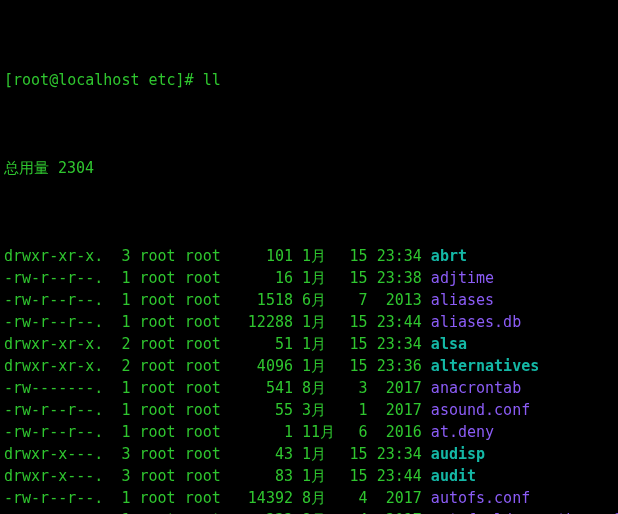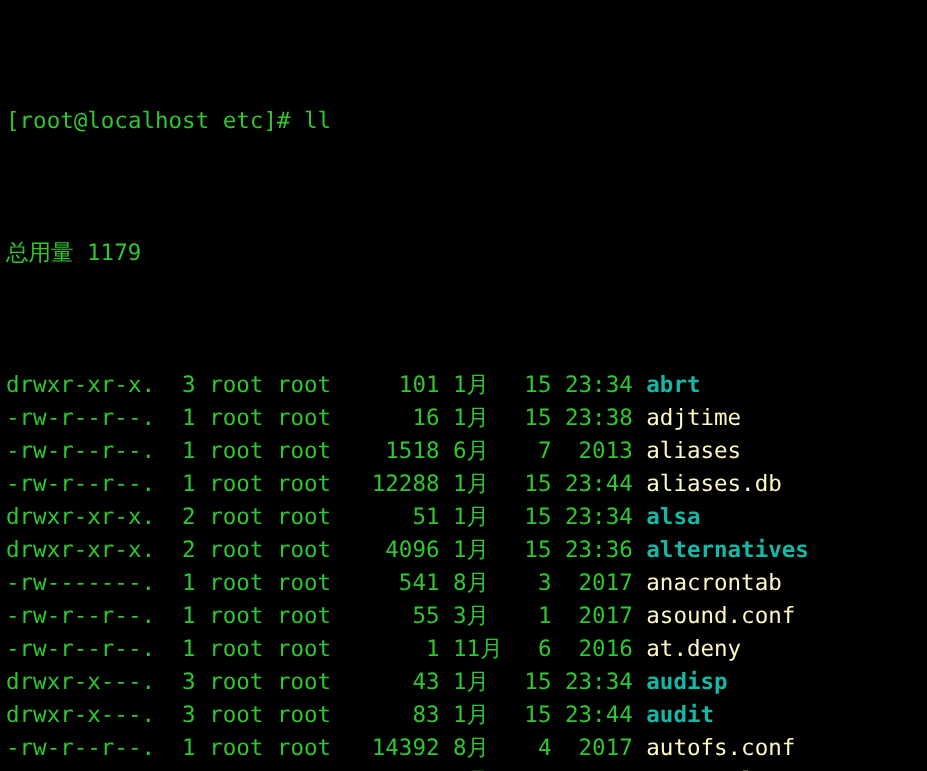--- a/index.html
+++ b/index.html
@@ -30,28 +30,28 @@
   }
   .tline {
     height: 22px;
     line-height: 22px;
     white-space: pre;
     font-family: "DejaVu Sans Mono", "Liberation Mono", monospace;
   }
   
   .c-green  { color: #2fc62f; }
   .c-dir    { color: #14b8a6; font-weight: bold; }
-  .c-plain  { color: #fef9c3; }
+  .c-plain  { color: #8b5cf6; }
   .cjk      { font-family: Liberation Serif, serif; }
   .seg { white-space: pre; }
 </style>
 </head>
 <body>
 
 <div id="terminal">
 
   <div class="tline"><span class="c-green seg">[root@localhost etc]# </span><span class="c-green seg">ll</span></div>
 
-  <div class="tline"><span class="c-green seg cjk">总用量</span><span class="c-green seg"> </span><span class="c-green seg">1179</span></div>
+  <div class="tline"><span class="c-green seg cjk">总用量</span><span class="c-green seg"> </span><span class="c-green seg">2304</span></div>
 
   <div id="listing"><div class="tline"><span class="seg c-green">drwxr-xr-x.</span><span class="seg c-green">  3 </span><span class="seg c-green">root </span><span class="seg c-green">root</span><span class="seg c-green">     101 </span><span class="seg c-green" style="display: inline-block; width: 38.52px; text-align: left;"><span>1</span><span class="cjk">月</span></span><span class="seg c-green"> 15 </span><span class="seg c-green">23:34 </span><span class="seg c-dir">abrt</span></div><div class="tline"><span class="seg c-green">-rw-r--r--.</span><span class="seg c-green">  1 </span><span class="seg c-green">root </span><span class="seg c-green">root</span><span class="seg c-green">      16 </span><span class="seg c-green" style="display: inline-block; width: 38.52px; text-align: left;"><span>1</span><span class="cjk">月</span></span><span class="seg c-green"> 15 </span><span class="seg c-green">23:38 </span><span class="seg c-plain">adjtime</span></div><div class="tline"><span class="seg c-green">-rw-r--r--.</span><span class="seg c-green">  1 </span><span class="seg c-green">root </span><span class="seg c-green">root</span><span class="seg c-green">    1518 </span><span class="seg c-green" style="display: inline-block; width: 38.52px; text-align: left;"><span>6</span><span class="cjk">月</span></span><span class="seg c-green">  7 </span><span class="seg c-green"> 2013 </span><span class="seg c-plain">aliases</span></div><div class="tline"><span class="seg c-green">-rw-r--r--.</span><span class="seg c-green">  1 </span><span class="seg c-green">root </span><span class="seg c-green">root</span><span class="seg c-green">   12288 </span><span class="seg c-green" style="display: inline-block; width: 38.52px; text-align: left;"><span>1</span><span class="cjk">月</span></span><span class="seg c-green"> 15 </span><span class="seg c-green">23:44 </span><span class="seg c-plain">aliases.db</span></div><div class="tline"><span class="seg c-green">drwxr-xr-x.</span><span class="seg c-green">  2 </span><span class="seg c-green">root </span><span class="seg c-green">root</span><span class="seg c-green">      51 </span><span class="seg c-green" style="display: inline-block; width: 38.52px; text-align: left;"><span>1</span><span class="cjk">月</span></span><span class="seg c-green"> 15 </span><span class="seg c-green">23:34 </span><span class="seg c-dir">alsa</span></div><div class="tline"><span class="seg c-green">drwxr-xr-x.</span><span class="seg c-green">  2 </span><span class="seg c-green">root </span><span class="seg c-green">root</span><span class="seg c-green">    4096 </span><span class="seg c-green" style="display: inline-block; width: 38.52px; text-align: left;"><span>1</span><span class="cjk">月</span></span><span class="seg c-green"> 15 </span><span class="seg c-green">23:36 </span><span class="seg c-dir">alternatives</span></div><div class="tline"><span class="seg c-green">-rw-------.</span><span class="seg c-green">  1 </span><span class="seg c-green">root </span><span class="seg c-green">root</span><span class="seg c-green">     541 </span><span class="seg c-green" style="display: inline-block; width: 38.52px; text-align: left;"><span>8</span><span class="cjk">月</span></span><span class="seg c-green">  3 </span><span class="seg c-green"> 2017 </span><span class="seg c-plain">anacrontab</span></div><div class="tline"><span class="seg c-green">-rw-r--r--.</span><span class="seg c-green">  1 </span><span class="seg c-green">root </span><span class="seg c-green">root</span><span class="seg c-green">      55 </span><span class="seg c-green" style="display: inline-block; width: 38.52px; text-align: left;"><span>3</span><span class="cjk">月</span></span><span class="seg c-green">  1 </span><span class="seg c-green"> 2017 </span><span class="seg c-plain">asound.conf</span></div><div class="tline"><span class="seg c-green">-rw-r--r--.</span><span class="seg c-green">  1 </span><span class="seg c-green">root </span><span class="seg c-green">root</span><span class="seg c-green">       1 </span><span class="seg c-green" style="display: inline-block; width: 38.52px; text-align: left;"><span>11</span><span class="cjk">月</span></span><span class="seg c-green">  6 </span><span class="seg c-green"> 2016 </span><span class="seg c-plain">at.deny</span></div><div class="tline"><span class="seg c-green">drwxr-x---.</span><span class="seg c-green">  3 </span><span class="seg c-green">root </span><span class="seg c-green">root</span><span class="seg c-green">      43 </span><span class="seg c-green" style="display: inline-block; width: 38.52px; text-align: left;"><span>1</span><span class="cjk">月</span></span><span class="seg c-green"> 15 </span><span class="seg c-green">23:34 </span><span class="seg c-dir">audisp</span></div><div class="tline"><span class="seg c-green">drwxr-x---.</span><span class="seg c-green">  3 </span><span class="seg c-green">root </span><span class="seg c-green">root</span><span class="seg c-green">      83 </span><span class="seg c-green" style="display: inline-block; width: 38.52px; text-align: left;"><span>1</span><span class="cjk">月</span></span><span class="seg c-green"> 15 </span><span class="seg c-green">23:44 </span><span class="seg c-dir">audit</span></div><div class="tline"><span class="seg c-green">-rw-r--r--.</span><span class="seg c-green">  1 </span><span class="seg c-green">root </span><span class="seg c-green">root</span><span class="seg c-green">   14392 </span><span class="seg c-green" style="display: inline-block; width: 38.52px; text-align: left;"><span>8</span><span class="cjk">月</span></span><span class="seg c-green">  4 </span><span class="seg c-green"> 2017 </span><span class="seg c-plain">autofs.conf</span></div><div class="tline"><span class="seg c-green">-rw-------.</span><span class="seg c-green">  1 </span><span class="seg c-green">root </span><span class="seg c-green">root</span><span class="seg c-green">     232 </span><span class="seg c-green" style="display: inline-block; width: 38.52px; text-align: left;"><span>8</span><span class="cjk">月</span></span><span class="seg c-green">  4 </span><span class="seg c-green"> 2017 </span><span class="seg c-plain">autofs_ldap_auth.conf</span></div></div>
 
 </div>
 
 </body></html>

